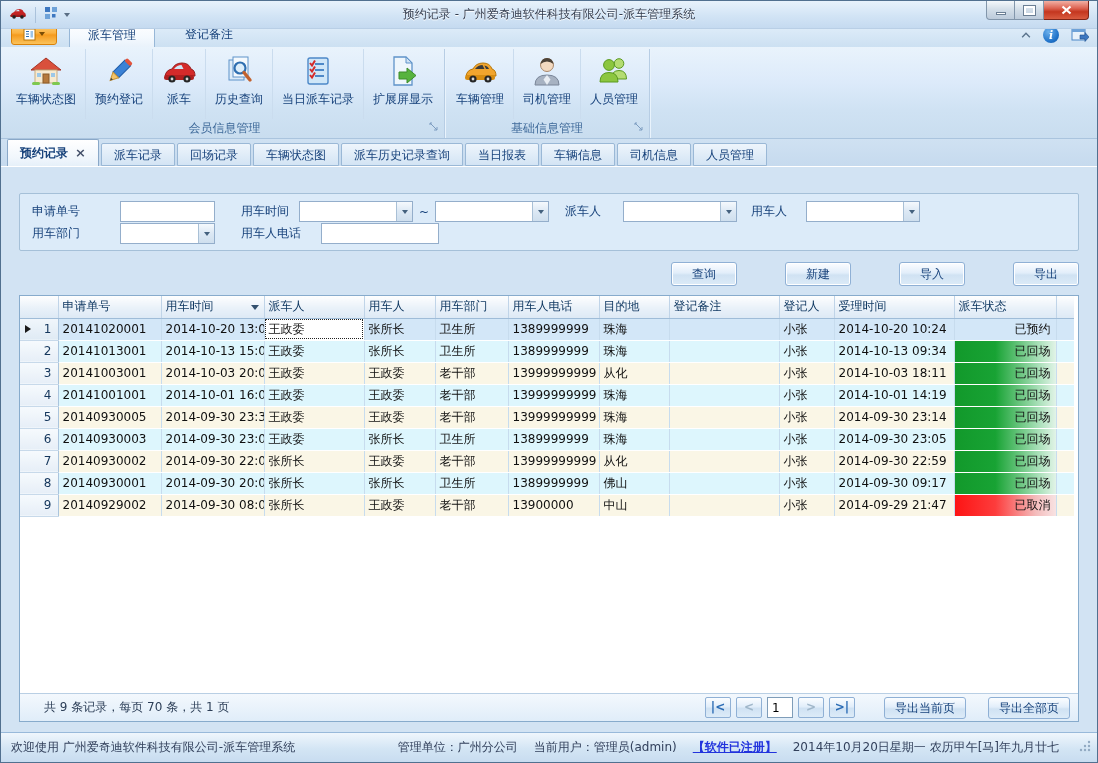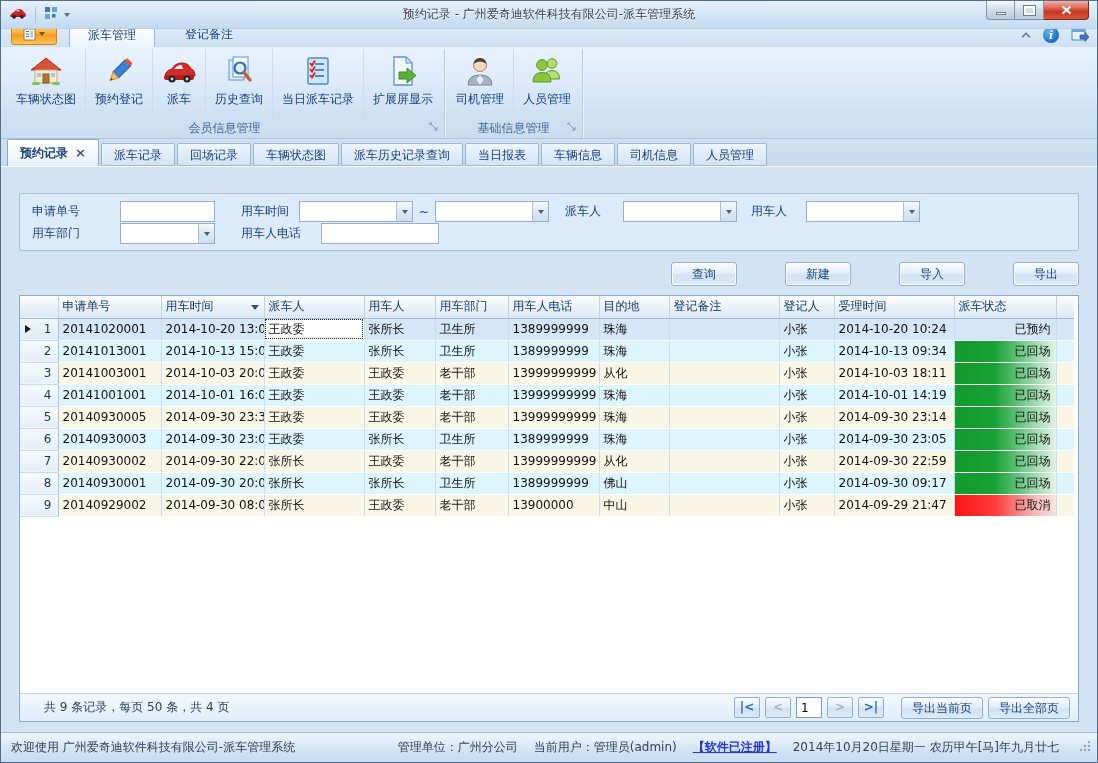--- a/index.html
+++ b/index.html
@@ -94,21 +94,21 @@
   .s-reserved { background:transparent; }
   .c-fill { border-right:none !important; }
   .grid-filler { flex:1; background:#fff; }
 
   .pagerbar { height:28px; border-top:1px solid #b9cfe4; background:linear-gradient(#f3f8fd,#e0edf9); display:flex; align-items:center; padding:0 8px 0 24px;}
   .pager-right { margin-left:auto; display:flex; align-items:center; gap:5px;}
   .pbtn { width:26px; height:21px; border:1px solid #8fb0d5; border-radius:2px; text-align:center; line-height:19px; font-weight:bold;
     color:#2b6cb5; background:linear-gradient(#fbfdff,#e2eefa 45%,#d0e2f3 55%,#dcebf8);}
   .pbtn.disabled { color:#9fb6c9; }
   .pinput { width:26px; height:21px; border:1px solid #7f9db9; text-align:left; padding-left:4px; font-family:inherit; font-size:12px;}
-  .pexp { padding:0 10px; height:22px; margin-left:12px; border:1px solid #8fb0d5; border-radius:3px; line-height:20px; color:#17427b;
+  .pexp { padding:0 10px; height:22px; margin-left:24px; border:1px solid #8fb0d5; border-radius:3px; line-height:20px; color:#17427b;
     background:linear-gradient(#fbfdff,#e2eefa 45%,#d0e2f3 55%,#dcebf8);}
   .summary { color:#2c3e57; }
 
   
   .statusbar { height:30px; border-top:1px solid #98b9da; background:linear-gradient(#eff6fc,#d3e5f4 55%,#c8dcf0);
     display:flex; align-items:center; padding:0 6px 0 10px; color:#33415c; gap:16px;}
   .sb-spacer { flex:1; }
   .license { color:#2233dd; text-decoration:underline; font-weight:bold;}
   .grip { margin-left:4px; }
 </style>
@@ -260,20 +260,35 @@
       <div class="rgroup-label">
         <span>会员信息管理</span>
         <span class="launcher"><svg width="10" height="10" viewBox="0 0 10 10">
               <path d="M1 3 V1 H3 M1 1 L5 5" stroke="#7c9cc0" fill="none"></path>
               <path d="M5 8 h3 v-3 M8 8 L4.5 4.5" stroke="#7c9cc0" fill="none"></path>
             </svg></span>
       </div>
     </div>
     <div class="rgroup">
       <div class="rgroup-buttons">
+        <div class="rbtn">
+          <span class="ricon">
+              <svg width="34" height="30" viewBox="0 0 34 28">
+                <path d="M3 19 q1 -6 7 -7 q3 -6 10 -6 q7 0 9 6 q4 1 4 7 z" fill="#f2a52e" stroke="#b87708"></path>
+                <rect x="2" y="18" width="30" height="5" rx="2.5" fill="#d88d12"></rect>
+                <circle cx="10" cy="22" r="3.6" fill="#262626"></circle>
+                <circle cx="25" cy="22" r="3.6" fill="#262626"></circle>
+                <circle cx="10" cy="22" r="1.4" fill="#d8d8d8"></circle>
+                <circle cx="25" cy="22" r="1.4" fill="#d8d8d8"></circle>
+                <path d="M12 12 q3 -4 7.5 -4 l2 4 z" fill="#3a3a3a"></path>
+                <path d="M23 12 l-1.6 -3.6 q3.6 .6 4.6 3.6 z" fill="#3a3a3a"></path>
+              </svg>
+            </span>
+          <span class="rlabel">车辆管理</span>
+        </div>
         <div class="rbtn">
           <span class="ricon">
               <svg width="32" height="32" viewBox="0 0 32 32">
                 <path d="M4 30 q0 -10 12 -10 q12 0 12 10 z" fill="#a7b2c2" stroke="#7a8699"></path>
                 <path d="M16 20 l-3.5 4.5 3.5 5.5 3.5 -5.5 z" fill="#e9edf3"></path>
                 <circle cx="16" cy="10" r="6.5" fill="#f3d9c0" stroke="#a8876a"></circle>
                 <path d="M9.5 9 q1 -6 6.5 -6 q5.5 0 6.5 6 q-3 -2.5 -6.5 -2.5 q-3.5 0 -6.5 2.5 z" fill="#4e4338"></path>
               </svg>
             </span>
           <span class="rlabel">司机管理</span>
@@ -567,29 +582,29 @@
               <td class="c-status">
                 <div class="status-chip s-cancelled">已取消</div>
               </td>
               <td class="c-fill"></td>
             </tr>
           </tbody>
       </table>
       <div class="grid-filler"></div>
 
       <div class="pagerbar">
-        <span class="summary">共 9 条记录，每页 50 条，共 4 页</span>
+        <span class="summary">共 9 条记录，每页 70 条，共 1 页</span>
         <div class="pager-right">
           <div class="pbtn">|&lt;</div>
           <div class="pbtn disabled">&lt;</div>
           <input class="pinput" value="1" style="">
           <div class="pbtn disabled">&gt;</div>
           <div class="pbtn">&gt;|</div>
           <div class="pexp">导出当前页</div>
-          <div class="pexp" style="margin-left:0">导出全部页</div>
+          <div class="pexp" style="margin-left:17px">导出全部页</div>
         </div>
       </div>
     </div>
   </div>
 
   <div class="statusbar">
     <span>欢迎使用 广州爱奇迪软件科技有限公司-派车管理系统</span>
     <span class="sb-spacer"></span>
     <span>管理单位：广州分公司</span>
     <span>当前用户：管理员(admin)</span>

